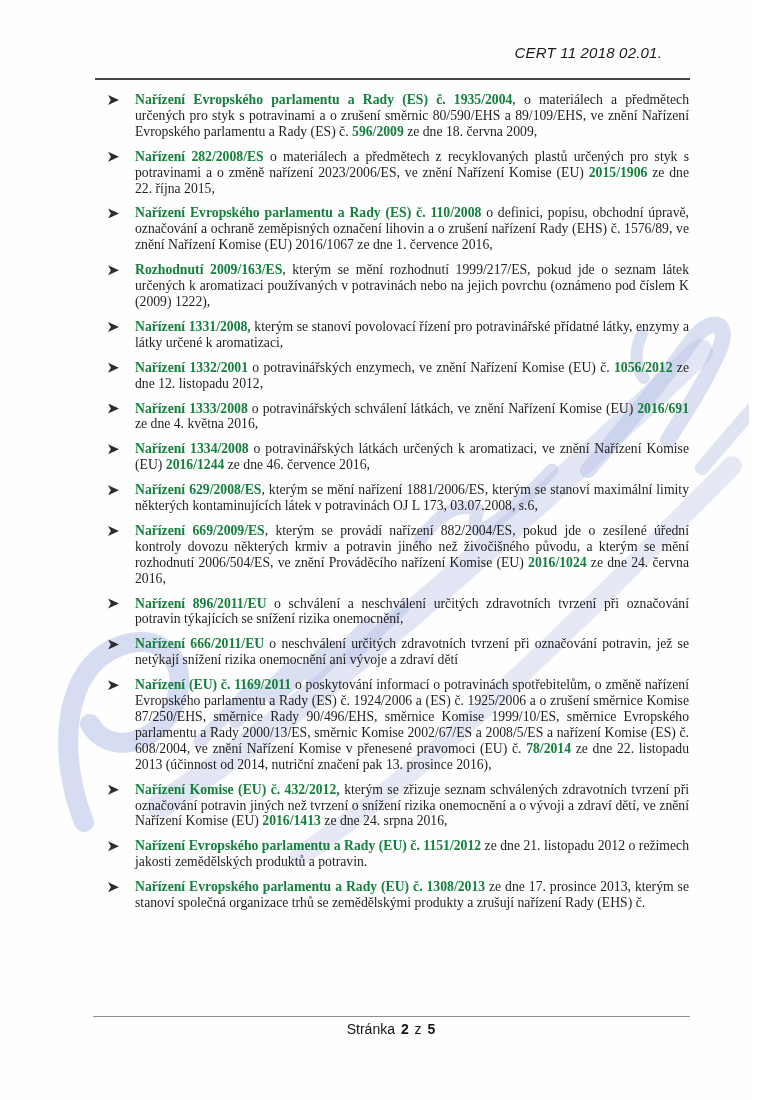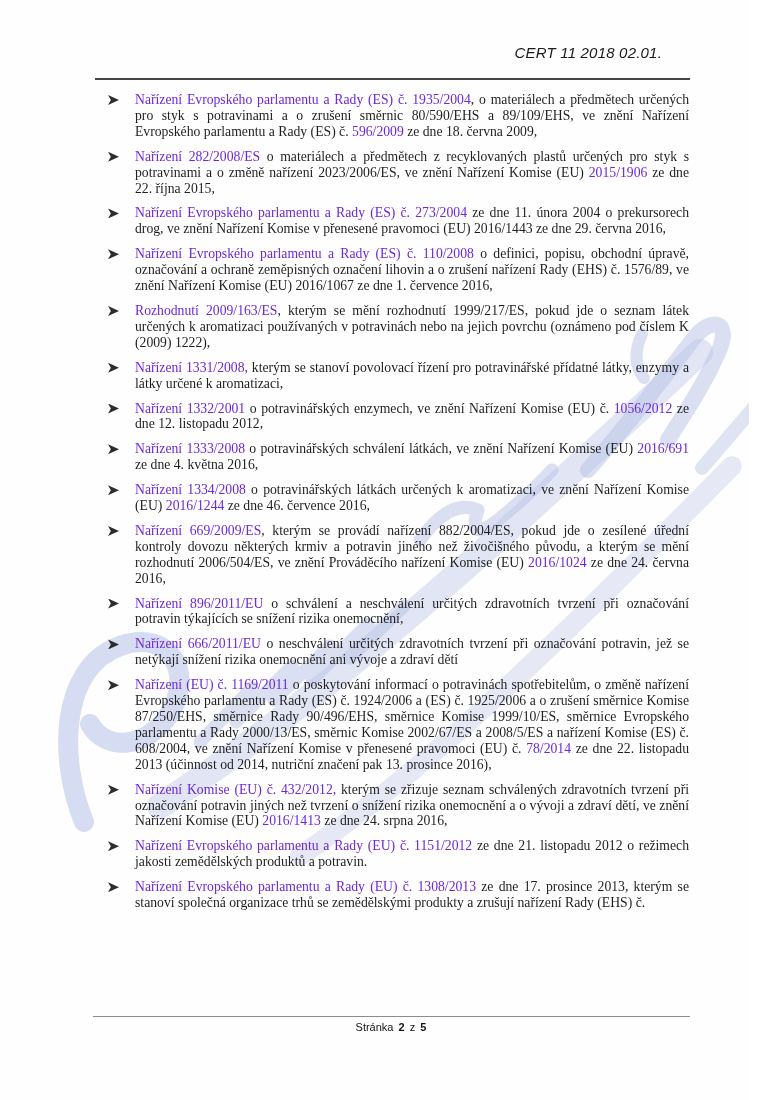--- a/index.html
+++ b/index.html
@@ -24,25 +24,25 @@
   .reg-item{display:flex;margin-bottom:9px;}
   .bullet-cell{flex:none;width:27px;padding-top:3px;}
   .arrow-shape{
     display:block;width:11px;height:10px;background:#2d2d2d;
     clip-path:polygon(0 0, 100% 50%, 0 100%, 26% 50%);
   }
   .item-text{
     flex:1;font-size:13.7px;line-height:15.9px;
     text-align:justify;color:#1e1e1e;
   }
-  .item-text b{font-weight:normal;color:#6d28d9;}
+  .item-text b{font-weight:bold;color:#15803d;}
   .rule-bottom{position:absolute;left:93px;top:1016px;width:597px;height:1px;background:#8c8c8c;}
   .footer{
     position:absolute;left:5px;top:1021px;width:772px;text-align:center;
-    font-family:"Liberation Sans", sans-serif;font-size:11px;color:#141414;
+    font-family:"Liberation Sans", sans-serif;font-size:14px;color:#141414;
   }
   .footer b{font-weight:bold;}
   .footer span, .footer b{padding:0 1px;}
 </style>
 </head>
 <body>
 
 <div class="page">
 
   <svg class="watermark" width="777" height="1100" viewBox="0 0 777 1100" aria-hidden="true">
@@ -72,26 +72,20 @@
         <div class="reg-item">
           <div class="bullet-cell" title="➢">
             <span class="arrow-shape"></span>
           </div>
           <div class="item-text"><b>Nařízení 282/2008/ES</b><span> o materiálech a předmětech z recyklovaných plastů určených pro styk s potravinami a o změně nařízení 2023/2006/ES, ve znění Nařízení Komise (EU) </span><b>2015/1906</b><span> ze dne 22. října 2015,</span></div>
         </div>
         <div class="reg-item">
           <div class="bullet-cell" title="➢">
             <span class="arrow-shape"></span>
           </div>
-          <div class="item-text"><b>Nařízení Evropského parlamentu a Rady (ES) č. 273/2004</b><span> ze dne 11. února 2004 o prekursorech drog, ve znění Nařízení Komise v přenesené pravomoci (EU) 2016/1443 ze dne 29. června 2016,</span></div>
-        </div>
-        <div class="reg-item">
-          <div class="bullet-cell" title="➢">
-            <span class="arrow-shape"></span>
-          </div>
           <div class="item-text"><b>Nařízení Evropského parlamentu a Rady (ES) č. 110/2008</b><span> o definici, popisu, obchodní úpravě, označování a ochraně zeměpisných označení lihovin a o zrušení nařízení Rady (EHS) č. 1576/89, ve znění Nařízení Komise (EU) 2016/1067 ze dne 1. července 2016,</span></div>
         </div>
         <div class="reg-item">
           <div class="bullet-cell" title="➢">
             <span class="arrow-shape"></span>
           </div>
           <div class="item-text"><b>Rozhodnutí 2009/163/ES</b><span>, kterým se mění rozhodnutí 1999/217/ES, pokud jde o seznam látek určených k aromatizaci používaných v potravinách nebo na jejich povrchu (oznámeno pod číslem K (2009) 1222),</span></div>
         </div>
         <div class="reg-item">
           <div class="bullet-cell" title="➢">
@@ -109,20 +103,26 @@
           <div class="bullet-cell" title="➢">
             <span class="arrow-shape"></span>
           </div>
           <div class="item-text"><b>Nařízení 1333/2008</b><span> o potravinářských schválení látkách, ve znění Nařízení Komise (EU) </span><b>2016/691</b><span> ze dne 4. května 2016,</span></div>
         </div>
         <div class="reg-item">
           <div class="bullet-cell" title="➢">
             <span class="arrow-shape"></span>
           </div>
           <div class="item-text"><b>Nařízení 1334/2008</b><span> o potravinářských látkách určených k aromatizaci, ve znění Nařízení Komise (EU) </span><b>2016/1244</b><span> ze dne 46. července 2016,</span></div>
+        </div>
+        <div class="reg-item">
+          <div class="bullet-cell" title="➢">
+            <span class="arrow-shape"></span>
+          </div>
+          <div class="item-text"><b>Nařízení 629/2008/ES</b><span>, kterým se mění nařízení 1881/2006/ES, kterým se stanoví maximální limity některých kontaminujících látek v potravinách OJ L 173, 03.07.2008, s.6,</span></div>
         </div>
         <div class="reg-item">
           <div class="bullet-cell" title="➢">
             <span class="arrow-shape"></span>
           </div>
           <div class="item-text"><b>Nařízení 669/2009/ES</b><span>, kterým se provádí nařízení 882/2004/ES, pokud jde o zesílené úřední kontroly dovozu některých krmiv a potravin jiného než živočišného původu, a kterým se mění rozhodnutí 2006/504/ES, ve znění Prováděcího nařízení Komise (EU) </span><b>2016/1024</b><span> ze dne 24. června 2016,</span></div>
         </div>
         <div class="reg-item">
           <div class="bullet-cell" title="➢">
             <span class="arrow-shape"></span>

